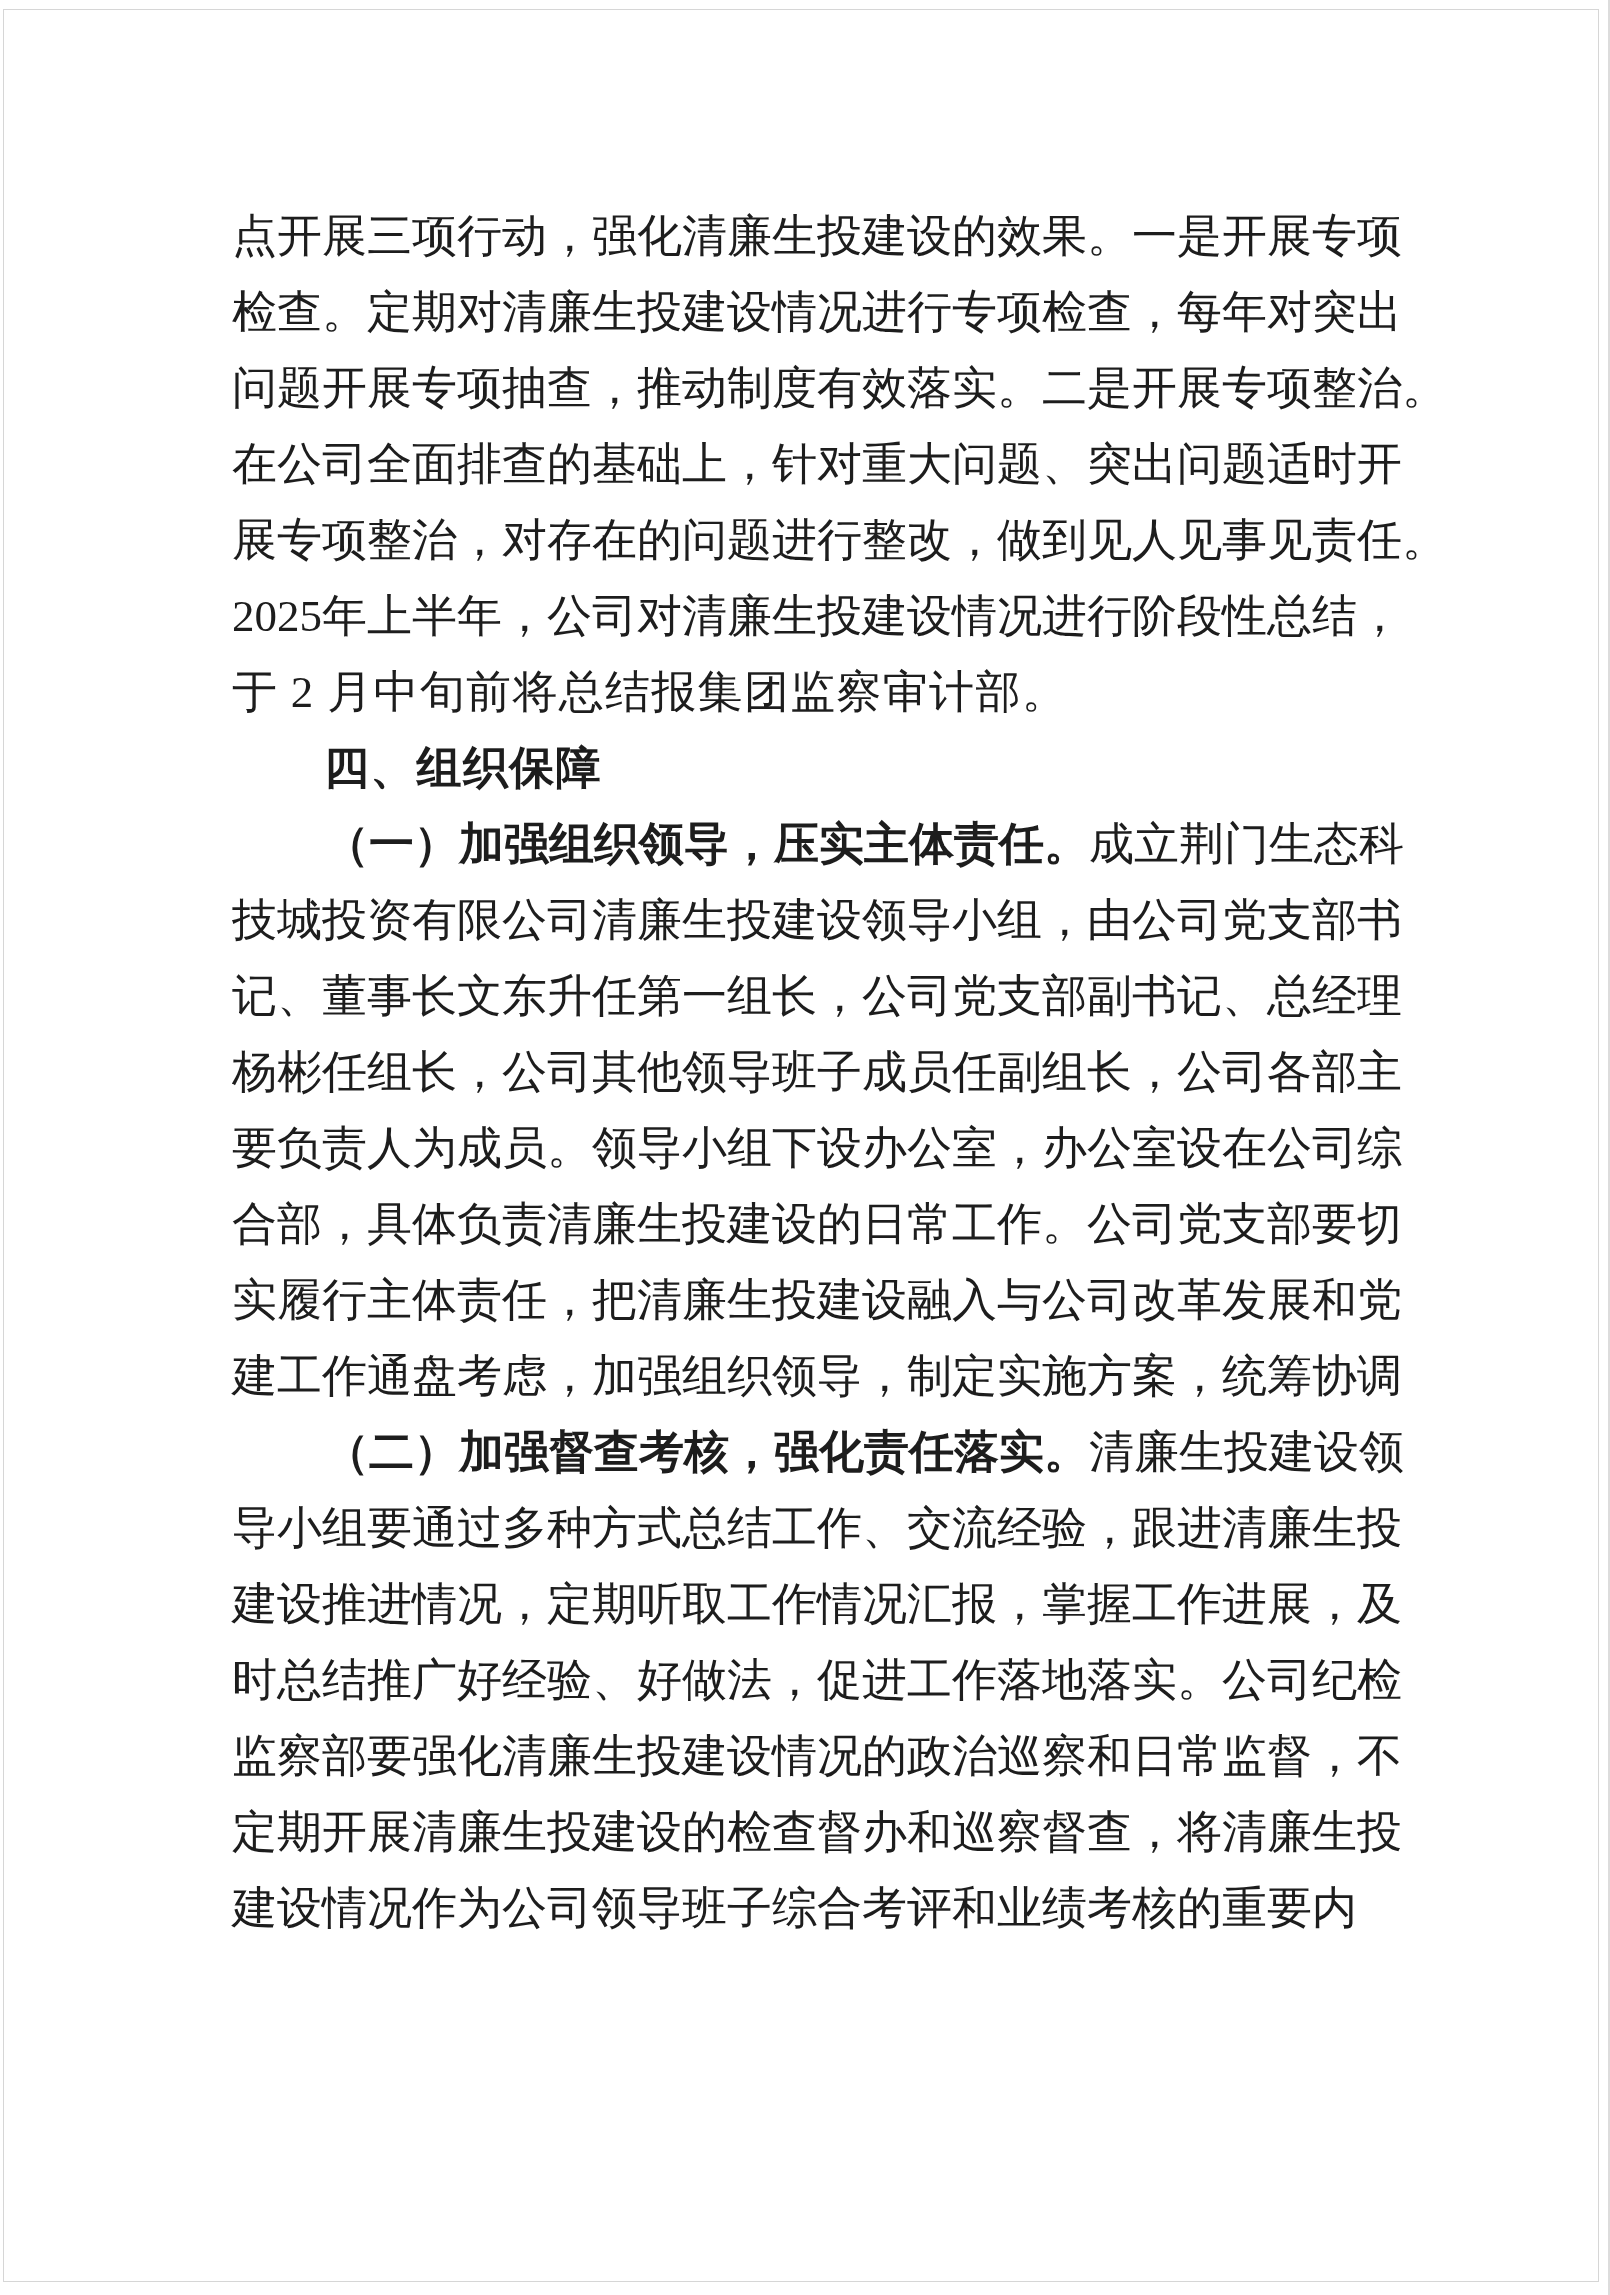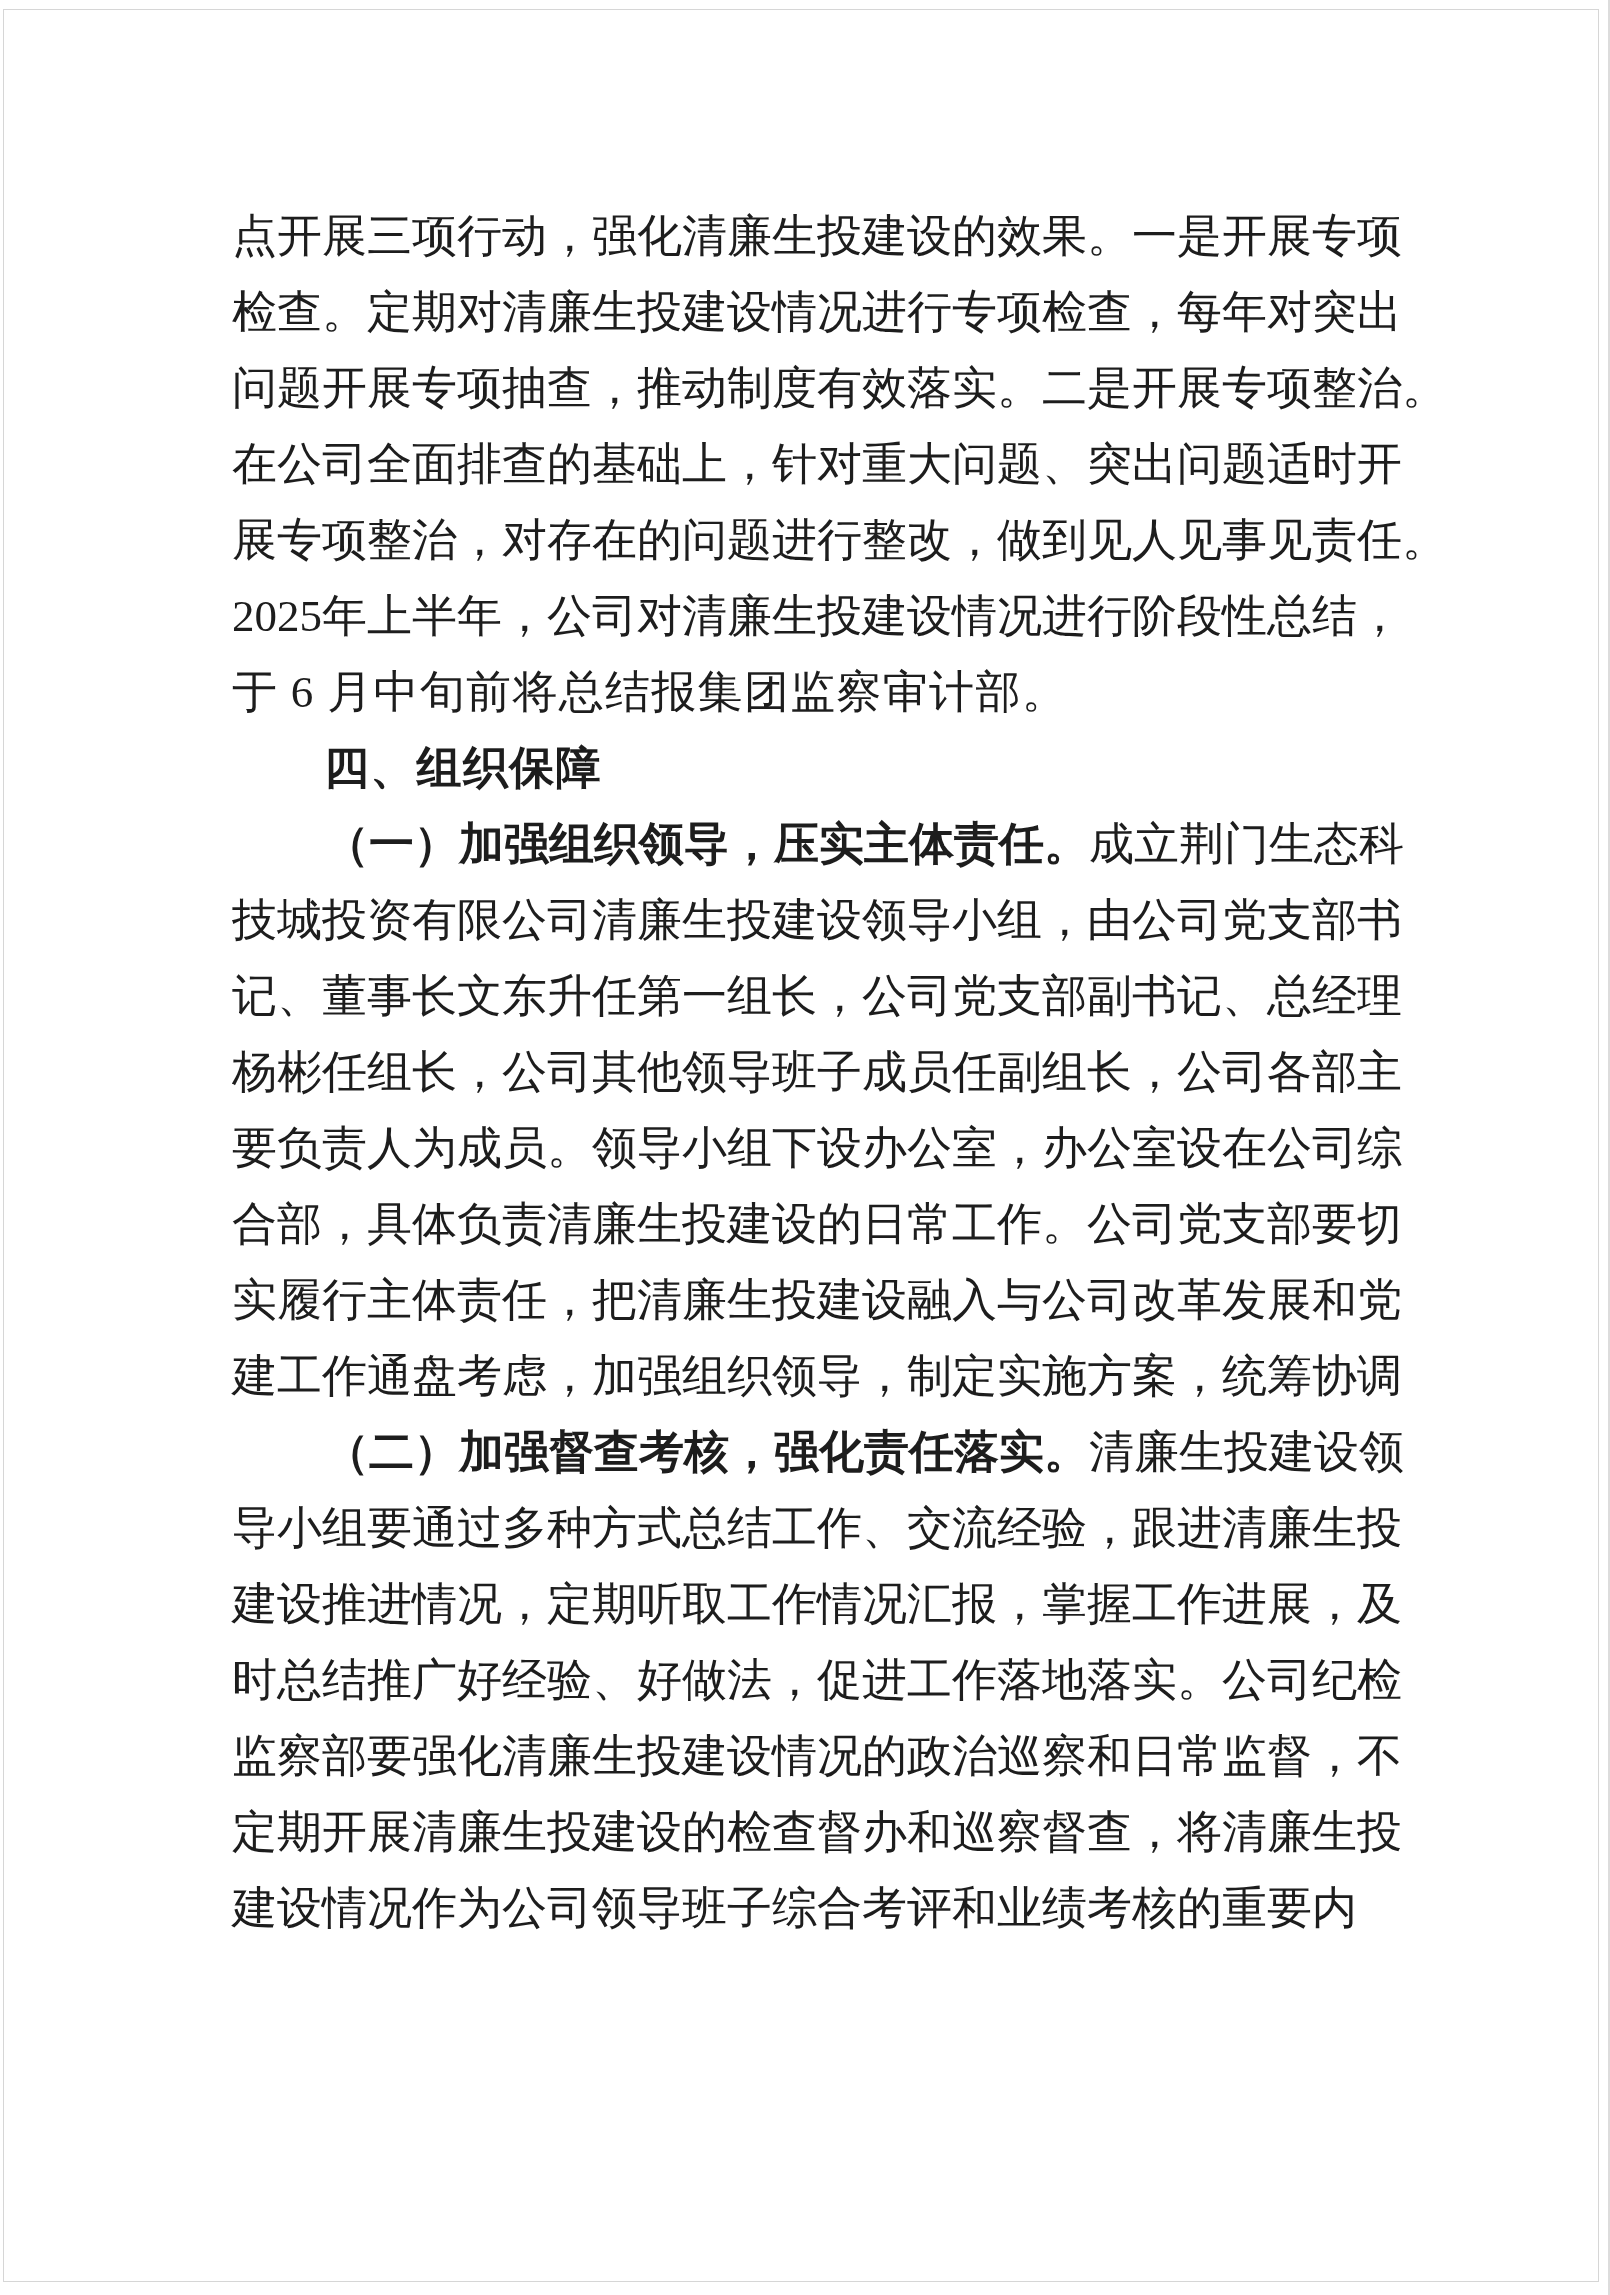--- a/index.html
+++ b/index.html
@@ -217,21 +217,21 @@
       <span class="r">况</span>
       <span class="r">进</span>
       <span class="r">行</span>
       <span class="r">阶</span>
       <span class="r">段</span>
       <span class="r">性</span>
       <span class="r">总</span>
       <span class="r">结</span>
       <span class="r">，</span>
     </div>
-  <div class="line plain"><span class="b"></span><span class="r">于 6 月中旬前将总结报集团监察审计部。</span></div>
+  <div class="line plain"><span class="b"></span><span class="r">于 2 月中旬前将总结报集团监察审计部。</span></div>
   <div class="line plain indent"><span class="b">四、组织保障</span><span class="r"></span></div>
   <div class="line indent flexline">
       <span class="b">（</span>
       <span class="b">一</span>
       <span class="b">）</span>
       <span class="b">加</span>
       <span class="b">强</span>
       <span class="b">组</span>
       <span class="b">织</span>
       <span class="b">领</span>

